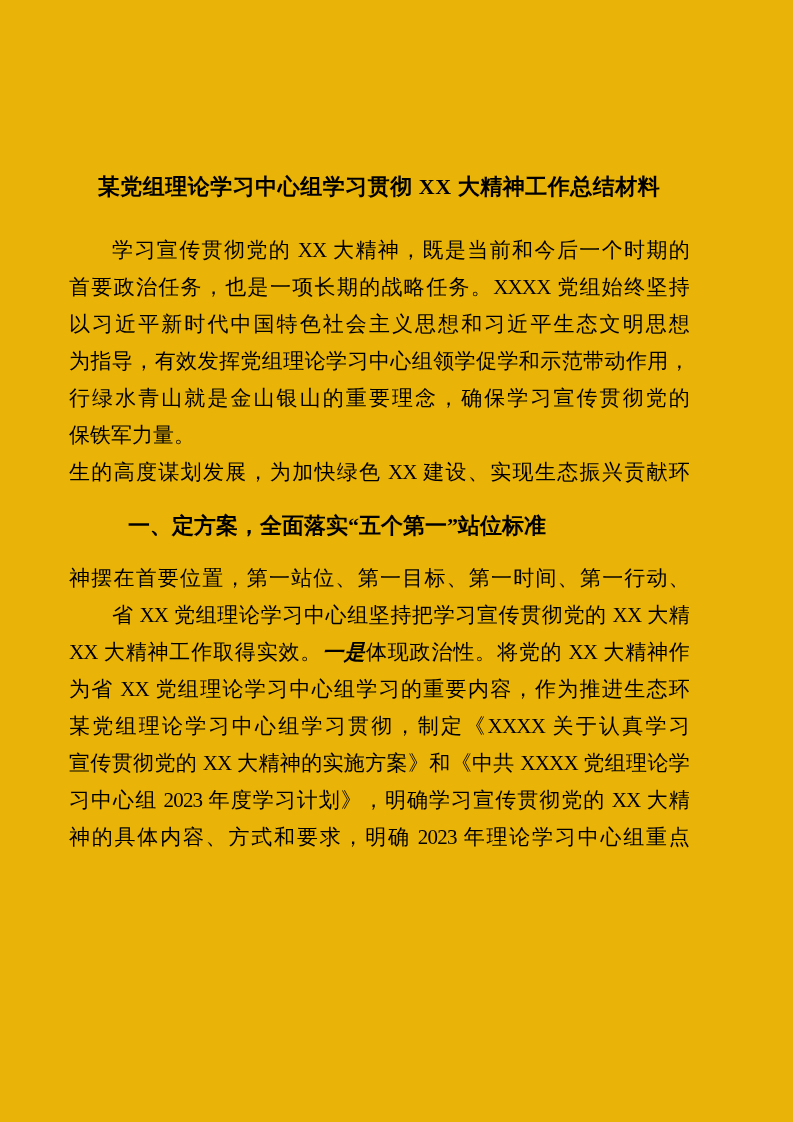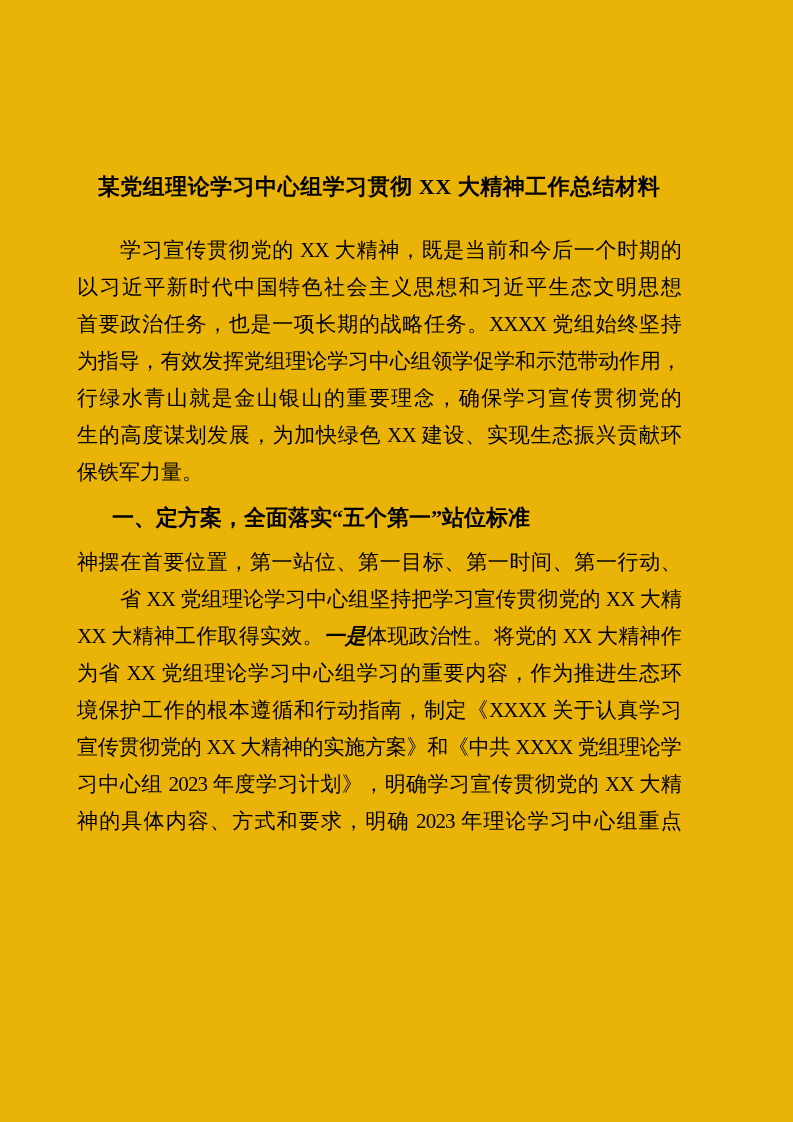--- a/index.html
+++ b/index.html
@@ -22,21 +22,21 @@
   }
   .doc-title {
     font-size: 22px;
     font-weight: bold;
     text-align: center;
     line-height: 37px;
     margin: 0 0 27px 0;
     letter-spacing: 0.5px;
   }
   .para {
-    margin: 8px;
+    margin: 0;
   }
   .line {
     height: 37px;
     line-height: 37px;
     white-space: nowrap;
     overflow: visible;
   }
   .jline {
     text-align: justify;
     text-align-last: justify;
@@ -48,52 +48,52 @@
     text-align: left;
   }
   .indent {
     text-indent: 43px;
   }
   .section-heading {
     font-size: 22px;
     font-weight: bold;
     height: 37px;
     line-height: 37px;
-    margin: 0;
+    margin: 16px;
     text-indent: 43px;
     letter-spacing: 0;
   }
   .b {
     font-weight: bold;
     font-style: italic;
   }
 </style>
 </head>
 <body>
 
 <div class="page">
 
   <h1 class="doc-title">某党组理论学习中心组学习贯彻 XX 大精神工作总结材料</h1>
 
   <div class="para">
     <div class="line jline indent">学习宣传贯彻党的 XX 大精神，既是当前和今后一个时期的</div>
+    <div class="line jline">首要政治任务，也是一项长期的战略任务。XXXX 党组始终坚持</div>
     <div class="line jline">以习近平新时代中国特色社会主义思想和习近平生态文明思想</div>
-    <div class="line jline">首要政治任务，也是一项长期的战略任务。XXXX 党组始终坚持</div>
     <div class="line jline">为指导，有效发挥党组理论学习中心组领学促学和示范带动作用，</div>
     <div class="line jline">行绿水青山就是金山银山的重要理念，确保学习宣传贯彻党的</div>
+    <div class="line lline">保铁军力量。</div>
     <div class="line jline">生的高度谋划发展，为加快绿色 XX 建设、实现生态振兴贡献环</div>
-    <div class="line lline">保铁军力量。</div>
   </div>
 
   <h2 class="section-heading">一、定方案，全面落实“五个第一”站位标准</h2>
 
   <div class="para">
     <div class="line jline">神摆在首要位置，第一站位、第一目标、第一时间、第一行动、</div>
     <div class="line jline indent">省 XX 党组理论学习中心组坚持把学习宣传贯彻党的 XX 大精</div>
     <div class="line jline"><span>XX 大精神工作取得实效。</span><span class="b">一是</span><span>体现政治性。将党的 XX 大精神作</span></div>
     <div class="line jline">为省 XX 党组理论学习中心组学习的重要内容，作为推进生态环</div>
-    <div class="line jline">境保护工作的根本遵循和行动指南，制定《XXXX 关于认真学习</div>
+    <div class="line jline">某党组理论学习中心组学习贯彻，制定《XXXX 关于认真学习</div>
     <div class="line jline">宣传贯彻党的 XX 大精神的实施方案》和《中共 XXXX 党组理论学</div>
     <div class="line jline">习中心组 2023 年度学习计划》，明确学习宣传贯彻党的 XX 大精</div>
     <div class="line jline">神的具体内容、方式和要求，明确 2023 年理论学习中心组重点</div>
   </div>
 
 </div>
 
 </body></html>

